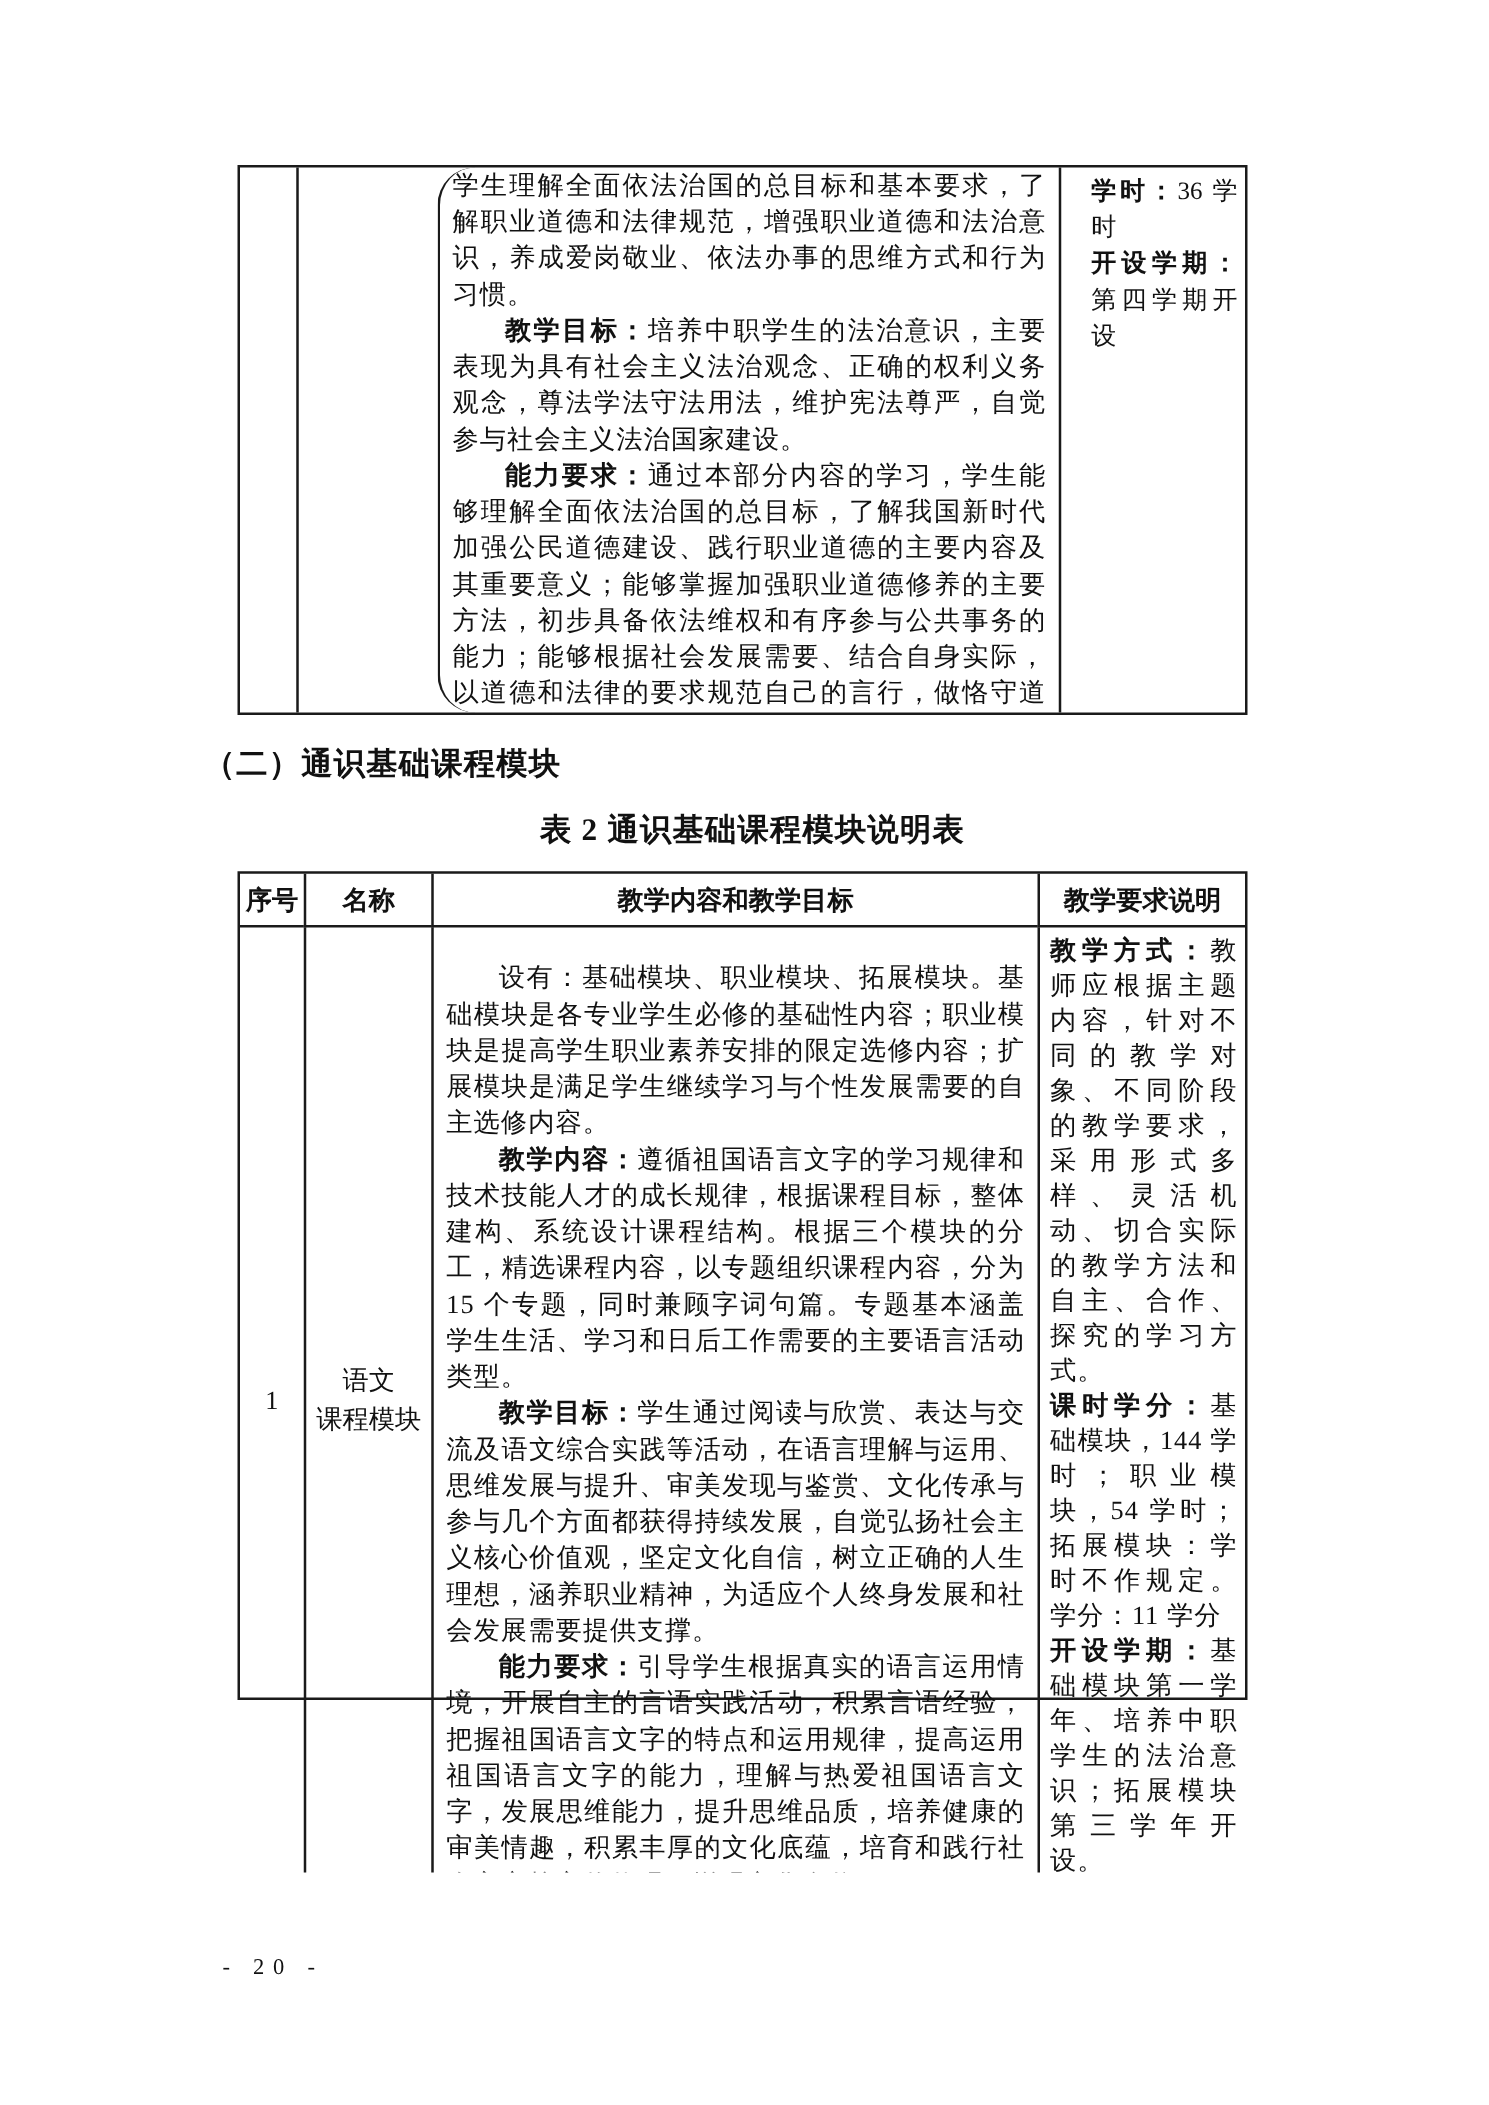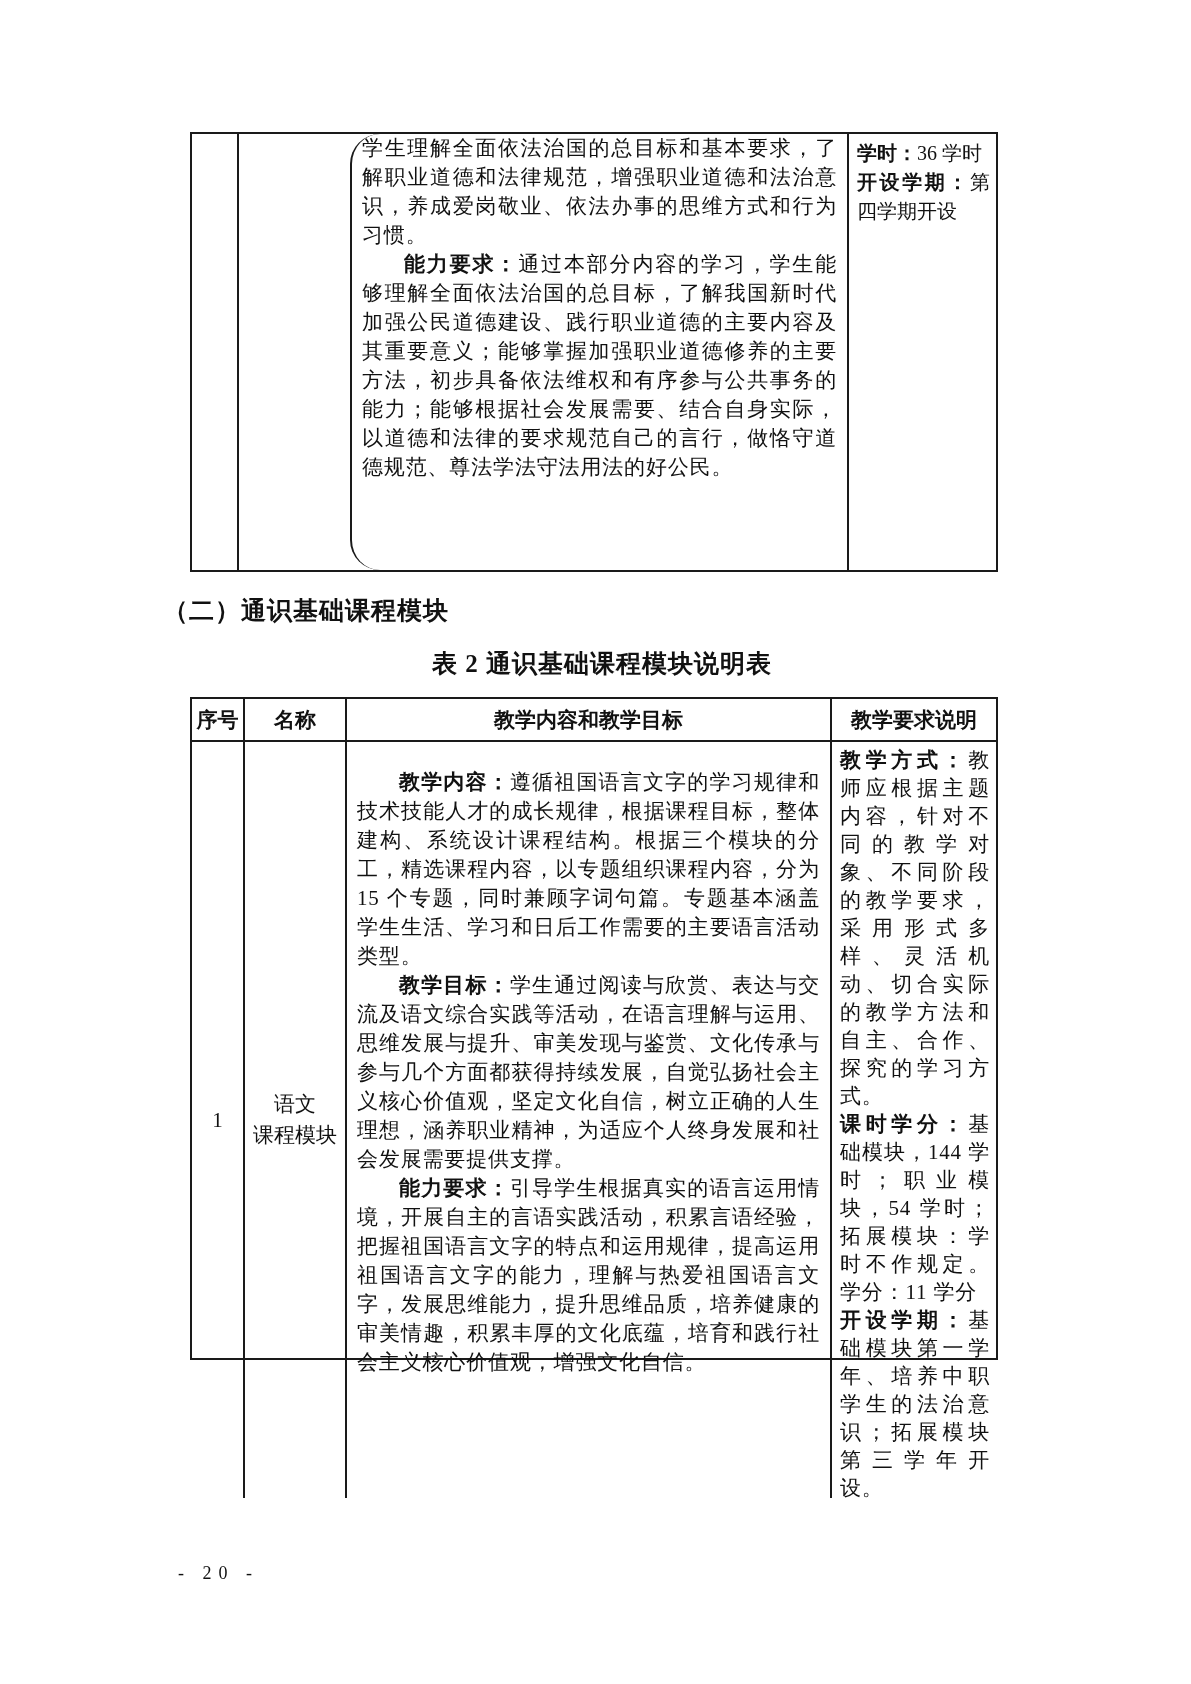--- a/index.html
+++ b/index.html
@@ -47,21 +47,21 @@
     font-size:20px;
     line-height:29px;
     text-align:justify;
     text-justify:inter-ideograph;
   }
   .info-item{margin:0;}
   
   #top-table{left:190px;top:132px;width:808px;height:440px;}
   #top-table .t-row{grid-template-columns:45px 113px 497px 1fr;height:100%;}
   #top-table .cell-content{padding:0 10px 0 10px;border-radius:30px;}
-  #top-table .cell-info{padding:5px 6px 0 8px;}
+  #top-table .cell-info{padding:5px 6px 0 24px;}
 
   #section-heading{
     position:absolute;left:163px;top:594px;
     font-size:25px;font-weight:bold;
     letter-spacing:1px;
   }
   #table2-title{
     position:absolute;left:198px;top:647px;width:808px;
     text-align:center;
     font-size:25px;font-weight:bold;
@@ -92,20 +92,21 @@
 <body>
 
 <div class="page">
 
   <div class="doc-table" id="top-table">
     <div class="t-row">
       <div class="t-cell"></div>
       <div class="t-cell"></div>
       <div class="t-cell cell-content body-text">
         <p class="para"><span>学生理解全面依法治国的总目标和基本要求，了解职业道德和法律规范，增强职业道德和法治意识，养成爱岗敬业、依法办事的思维方式和行为习惯。</span></p>
+        <p class="para indent"><span class="blabel">教学目标：</span><span>培养中职学生的法治意识，主要表现为具有社会主义法治观念、正确的权利义务观念，尊法学法守法用法，维护宪法尊严，自觉参与社会主义法治国家建设。</span></p>
         <p class="para indent"><span class="blabel">能力要求：</span><span>通过本部分内容的学习，学生能够理解全面依法治国的总目标，了解我国新时代加强公民道德建设、践行职业道德的主要内容及其重要意义；能够掌握加强职业道德修养的主要方法，初步具备依法维权和有序参与公共事务的能力；能够根据社会发展需要、结合自身实际，以道德和法律的要求规范自己的言行，做恪守道德规范、尊法学法守法用法的好公民。</span></p>
       </div>
       <div class="t-cell cell-info info-text">
         <p class="info-item"><span class="blabel">学时：</span><span>36 学时</span></p>
         <p class="info-item"><span class="blabel">开设学期：</span><span>第四学期开设</span></p>
       </div>
     </div>
   </div>
 
   <div id="section-heading">（二）通识基础课程模块</div>
@@ -119,20 +120,21 @@
       <div class="t-cell">教学内容和教学目标</div>
       <div class="t-cell">教学要求说明</div>
     </div>
     <div class="t-row body-row">
       <div class="t-cell cell-no">1</div>
       <div class="t-cell cell-name">
         <span>语文</span>
         <span>课程模块</span>
       </div>
       <div class="t-cell cell-content body-text">
+        <p class="para indent"><span>设有：基础模块、职业模块、拓展模块。基础模块是各专业学生必修的基础性内容；职业模块是提高学生职业素养安排的限定选修内容；扩展模块是满足学生继续学习与个性发展需要的自主选修内容。</span></p>
         <p class="para indent"><span class="blabel">教学内容：</span><span>遵循祖国语言文字的学习规律和技术技能人才的成长规律，根据课程目标，整体建构、系统设计课程结构。根据三个模块的分工，精选课程内容，以专题组织课程内容，分为 15 个专题，同时兼顾字词句篇。专题基本涵盖学生生活、学习和日后工作需要的主要语言活动类型。</span></p>
         <p class="para indent"><span class="blabel">教学目标：</span><span>学生通过阅读与欣赏、表达与交流及语文综合实践等活动，在语言理解与运用、思维发展与提升、审美发现与鉴赏、文化传承与参与几个方面都获得持续发展，自觉弘扬社会主义核心价值观，坚定文化自信，树立正确的人生理想，涵养职业精神，为适应个人终身发展和社会发展需要提供支撑。</span></p>
         <p class="para indent"><span class="blabel">能力要求：</span><span>引导学生根据真实的语言运用情境，开展自主的言语实践活动，积累言语经验，把握祖国语言文字的特点和运用规律，提高运用祖国语言文字的能力，理解与热爱祖国语言文字，发展思维能力，提升思维品质，培养健康的审美情趣，积累丰厚的文化底蕴，培育和践行社会主义核心价值观，增强文化自信。</span></p>
       </div>
       <div class="t-cell cell-req body-text">
         <p class="para"><span class="blabel">教学方式：</span><span>教师应根据主题内容，针对不同的教学对象、不同阶段的教学要求，采用形式多样、灵活机动、切合实际的教学方法和自主、合作、探究的学习方式。</span></p>
         <p class="para"><span class="blabel">课时学分：</span><span>基础模块，144 学时；职业模块，54 学时；拓展模块：学时不作规定。学分：11 学分</span></p>
         <p class="para"><span class="blabel">开设学期：</span><span>基础模块第一学年、培养中职学生的法治意识；拓展模块第三学年开设。</span></p>
       </div>
     </div>

